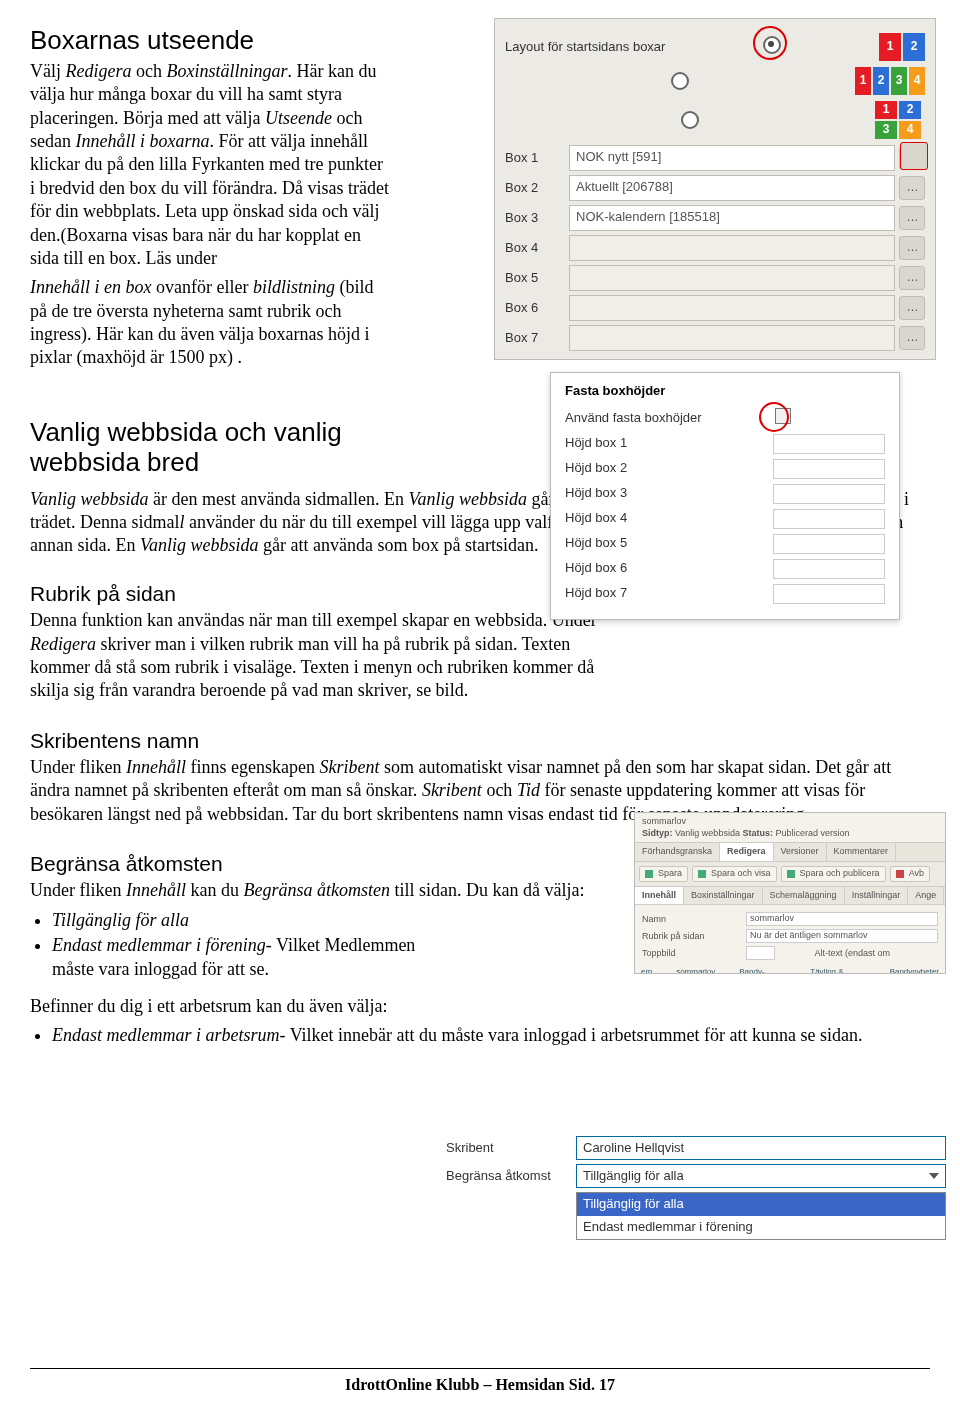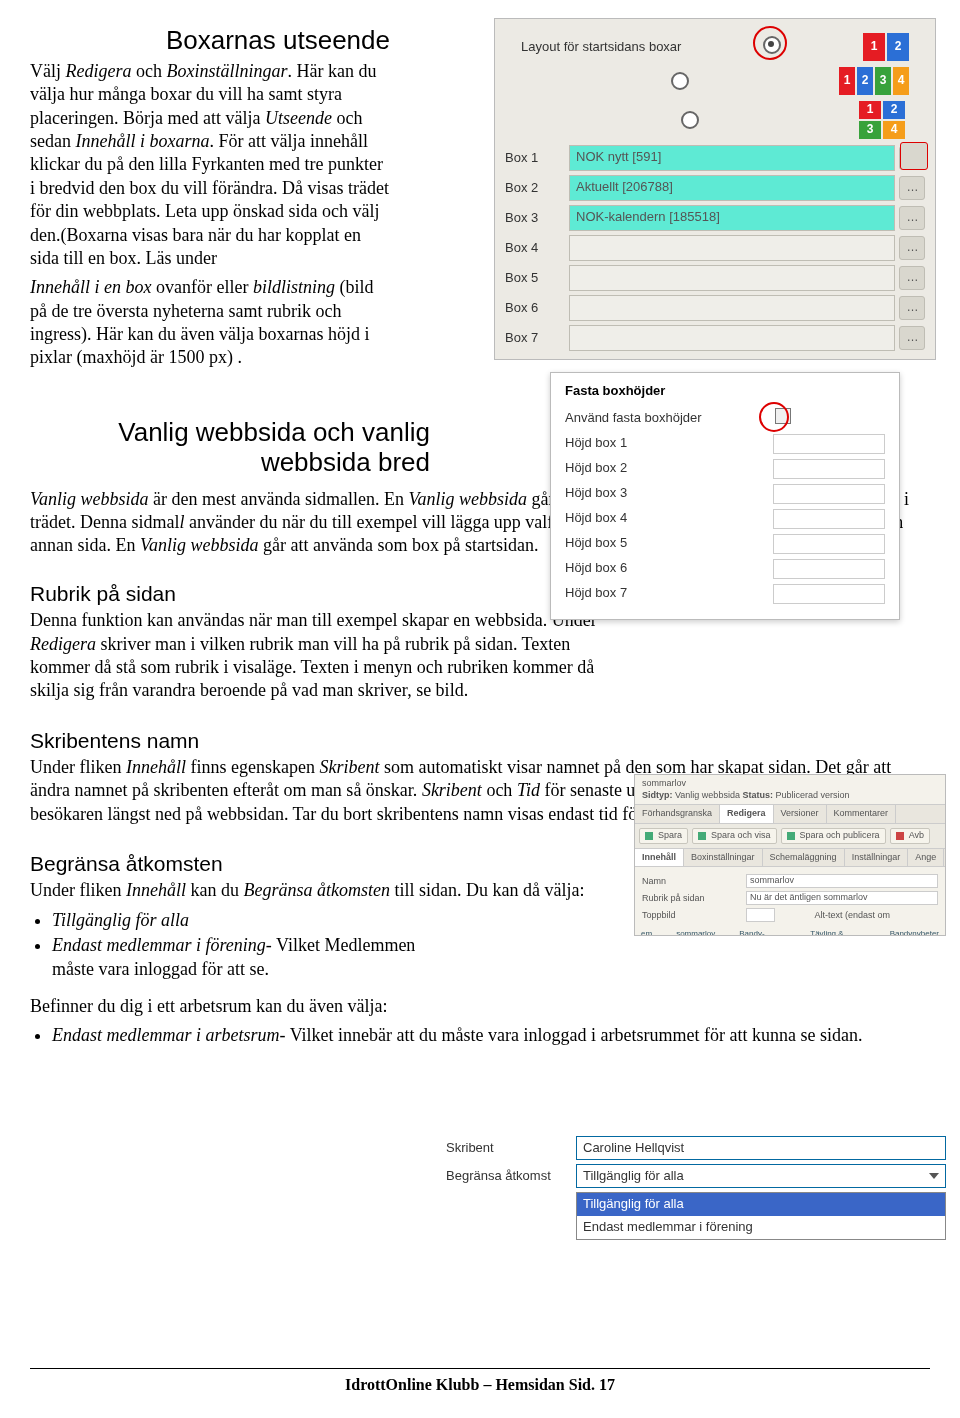--- a/index.html
+++ b/index.html
@@ -13,41 +13,41 @@
     color: #000;
     background: #fff;
     position: relative;
     height: 1418px;
   }
   h2 {
     font-family: Arial, Helvetica, sans-serif;
     font-weight: 400;
     margin: 4px 0 2px 0;
   }
-  h2.big { font-size: 26px; text-align: right; }
+  h2.big { font-size: 26px; }
   h2.med { font-size: 21px; }
   p { margin: 0 0 6px 0; }
   em { font-style: italic; }
   ul { margin: 2px 0 8px 0; padding-left: 22px; }
   li { margin: 2px 0; }
 
   
   .layout-panel {
     position: absolute;
     top: 18px;
     right: 24px;
     width: 420px;
     background: #eceae4;
     border: 1px solid #bbb;
     font-family: Arial, sans-serif;
     font-size: 13px;
     color: #333;
     padding: 8px 10px 4px 10px;
   }
-  .lp-row { display: flex; align-items: center; justify-content: space-between; margin: 6px 16px; }
+  .lp-row { display: flex; align-items: center; justify-content: space-between; margin: 6px 0; }
   .lp-label { flex: 0 0 auto; }
   .radio {
     width: 14px; height: 14px; border: 2px solid #666; border-radius: 50%;
     display: inline-block; background: #fff; position: relative;
   }
   .radio.selected::after {
     content: ""; position: absolute; left: 3px; top: 3px; width: 6px; height: 6px;
     background: #444; border-radius: 50%;
   }
   .circle-annot {
@@ -59,21 +59,21 @@
              color: #fff; font-size: 12px; font-weight: bold; }
   .mini.tworow { flex-wrap: wrap; width: 50px; }
   .mini.tworow .c { width: 22px; height: 18px; }
   .c.r{background:#e51c23}.c.b{background:#2b6fd6}.c.g{background:#38a23b}
   .c.o{background:#f59d1a}
 
   .box-table { margin-top: 4px; }
   .box-row { display: flex; align-items: center; margin: 4px 0; }
   .box-row .label { width: 64px; font-size: 13px; }
   .box-row .field {
-    flex: 1; background: #5eead4; border: 1px solid #bfbdb4; color: #555;
+    flex: 1; background: #ffffff; border: 1px solid #bfbdb4; color: #555;
     padding: 3px 6px; height: 18px; font-size: 13px;
   }
   .box-row .dots {
     flex: 0 0 24px; background: #d9d7ce; border: 1px solid #bfbdb4; color: #555;
     height: 22px; display: flex; align-items: center; justify-content: center;
     margin-left: 4px; font-size: 12px; letter-spacing: -1px;
     border-radius: 3px;
   }
   .box-row.empty .field { background: #efeee9; }
   .circle-annot.dots { width: 26px; height: 26px; border-color: #d00; }
@@ -108,21 +108,21 @@
   .textcol-2 { width: 400px; margin-top: 48px; }
   .textcol-3 { width: 900px; margin-top: 10px; }
   .textcol-4 { width: 600px; margin-top: 22px; }
   .textcol-5 { width: 900px; margin-top: 24px; }
   .textcol-6 { width: 900px; margin-top: 24px; }
   .textcol-7 { width: 420px; }
   .textcol-8 { width: 900px; margin-top: 14px; }
 
   
   .rubrik-img {
-    position: absolute; top: 774px; right: 14px; width: 310px; height: 160px;
+    position: absolute; top: 812px; right: 14px; width: 310px; height: 160px;
     background: #f4f2eb; border: 1px solid #bbb;
     font-family: Arial, sans-serif; font-size: 9px; color: #555;
     overflow: hidden;
   }
   .rubrik-img .tbar { display: flex; background: #e9e6de; border-bottom: 1px solid #ccc; }
   .rubrik-img .tab {
     padding: 3px 7px; border-right: 1px solid #ccc; font-size: 9px;
   }
   .rubrik-img .tab.act { background: #fff; font-weight: bold; }
   .rubrik-img .info { padding: 3px 7px; border-bottom: 1px solid #ccc; font-size: 9px; }

